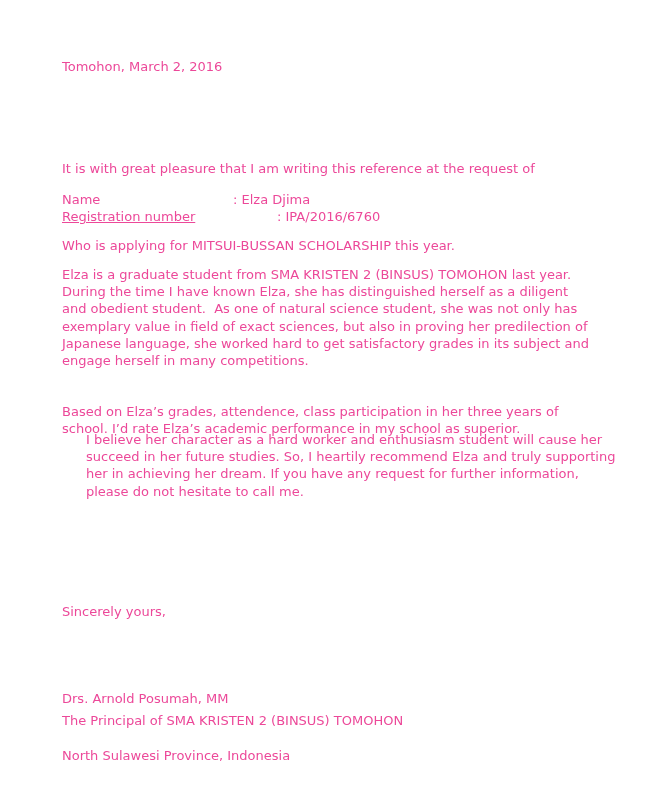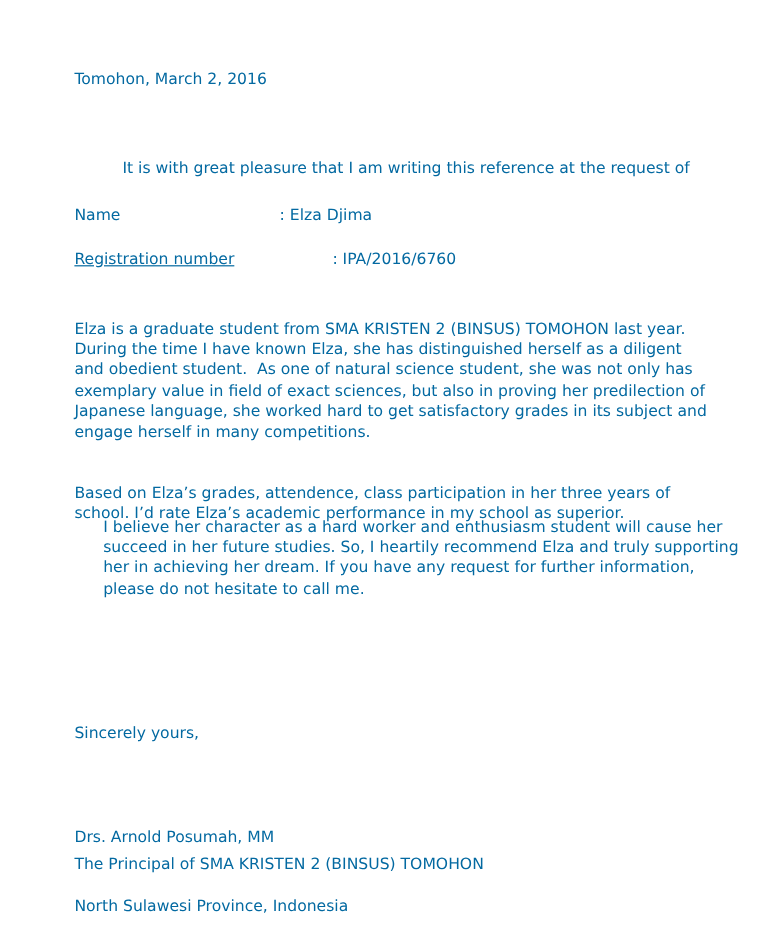--- a/index.html
+++ b/index.html
@@ -7,21 +7,21 @@
     padding: 0;
     background: #ffffff;
   }
   .page {
     position: relative;
     width: 652px;
     height: 793px;
     background: #ffffff;
     font-family: "DejaVu Sans", "Liberation Sans", sans-serif;
     font-size: 13px;
-    color: #0369a1;
+    color: #ec4899;
     overflow: hidden;
   }
   .line {
     position: absolute;
     left: 62px;
     white-space: pre-wrap;
     line-height: 17px;
   }
   .para {
     position: absolute;
@@ -37,22 +37,22 @@
   .detail-label {
     display: inline-block;
     vertical-align: top;
   }
   .name-row .detail-label { width: 171px; }
   .reg-row  .detail-label { width: 215px; text-decoration: underline; }
   .detail-value { display: inline-block; vertical-align: top; }
 
   .date-line        { top: 58px;  }
   .salutation       { top: 118px; }
-  .intro-line       { top: 132px; margin-left: 40px; }
-  .name-row         { top: 171px; }
+  .intro-line       { top: 160px; }
+  .name-row         { top: 191px; }
   .reg-row          { top: 208px; }
   .applying-line    { top: 237px; }
   .para-1           { top: 266px; }
   .para-2           { top: 403px; }
   .para-3           { top: 431px; margin-left: 24px; }
   .closing-line     { top: 603px; }
   .sig-name         { top: 690px; }
   .sig-title        { top: 712px; }
   .sig-location     { top: 747px; }
 </style>
@@ -67,20 +67,21 @@
   <div class="line intro-line">It is with great pleasure that I am writing this reference at the request of</div>
 
   <div class="detail-row name-row">
     <span class="detail-label">Name</span><span class="detail-value">: Elza Djima</span>
   </div>
 
   <div class="detail-row reg-row">
     <span class="detail-label">Registration number</span><span class="detail-value">: IPA/2016/6760</span>
   </div>
 
+  <div class="line applying-line">Who is applying for MITSUI-BUSSAN SCHOLARSHIP this year.</div>
 
   <div class="para para-1">Elza is a graduate student from SMA KRISTEN 2 (BINSUS) TOMOHON last year.
 During the time I have known Elza, she has distinguished herself as a diligent
 and obedient student.  As one of natural science student, she was not only has
 exemplary value in field of exact sciences, but also in proving her predilection of
 Japanese language, she worked hard to get satisfactory grades in its subject and
 engage herself in many competitions.</div>
 
   <div class="para para-2">Based on Elza’s grades, attendence, class participation in her three years of
 school. I’d rate Elza’s academic performance in my school as superior.</div>

